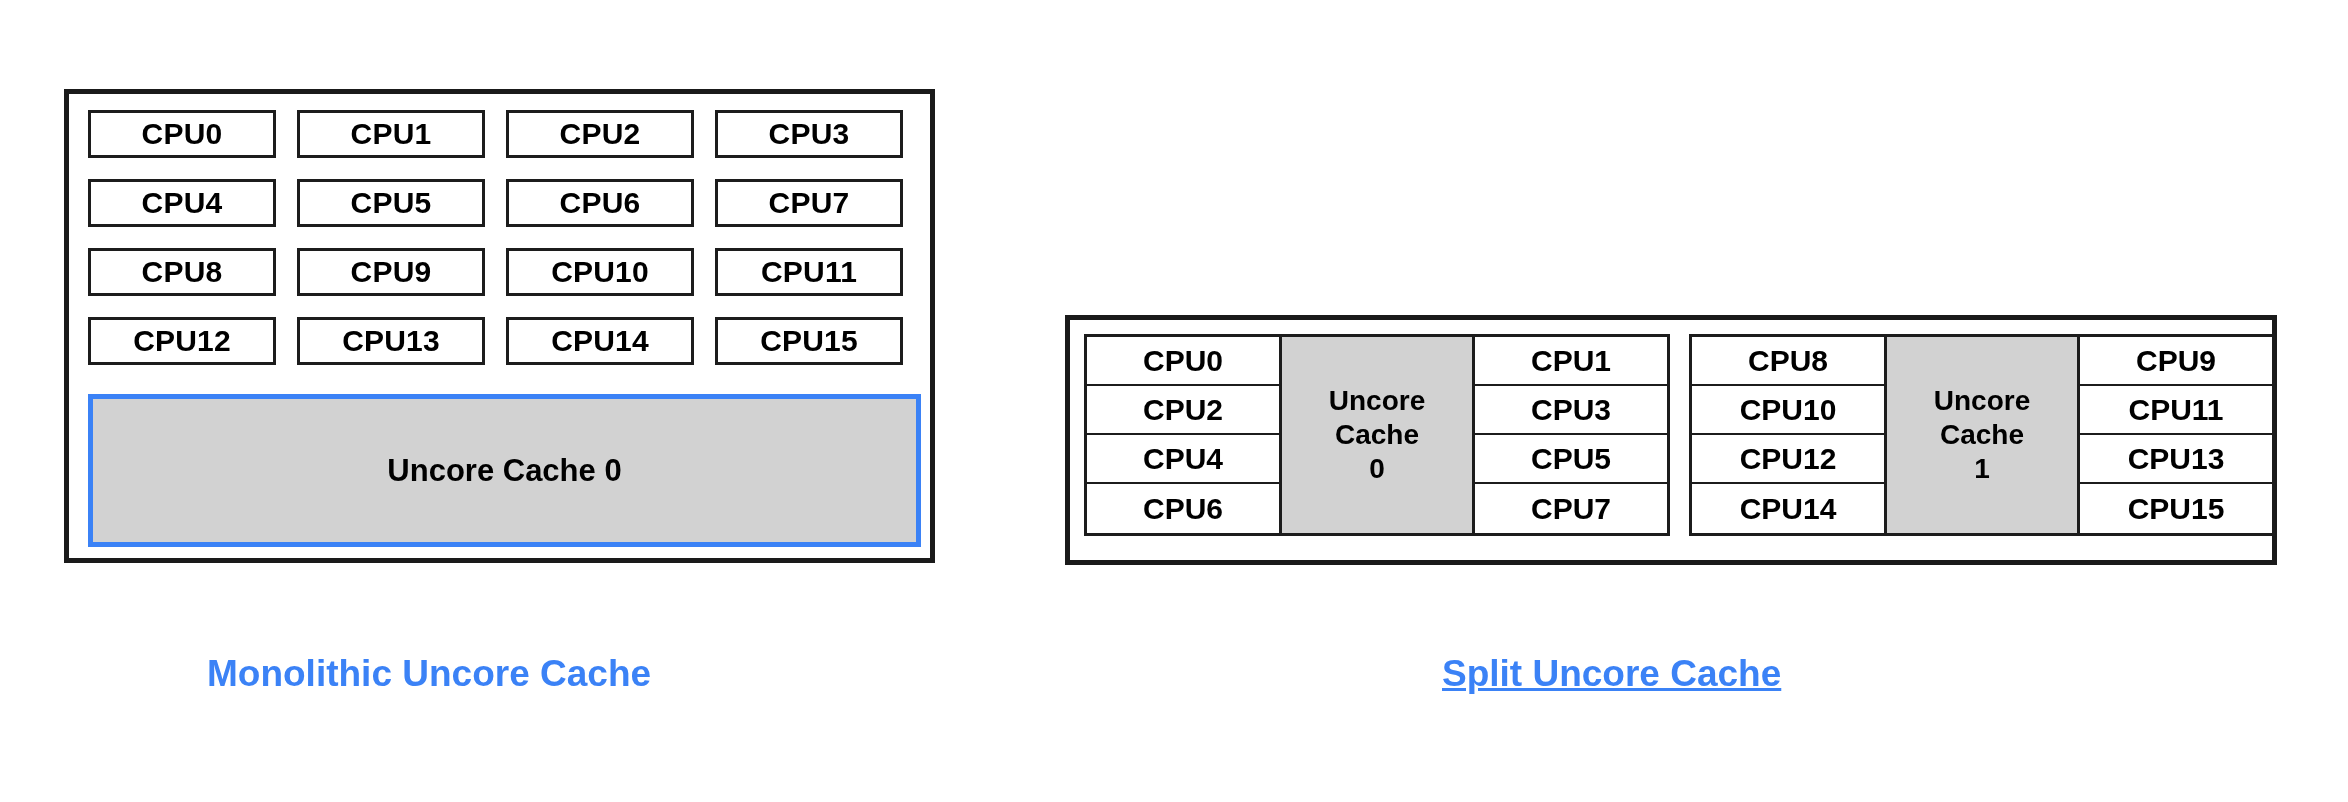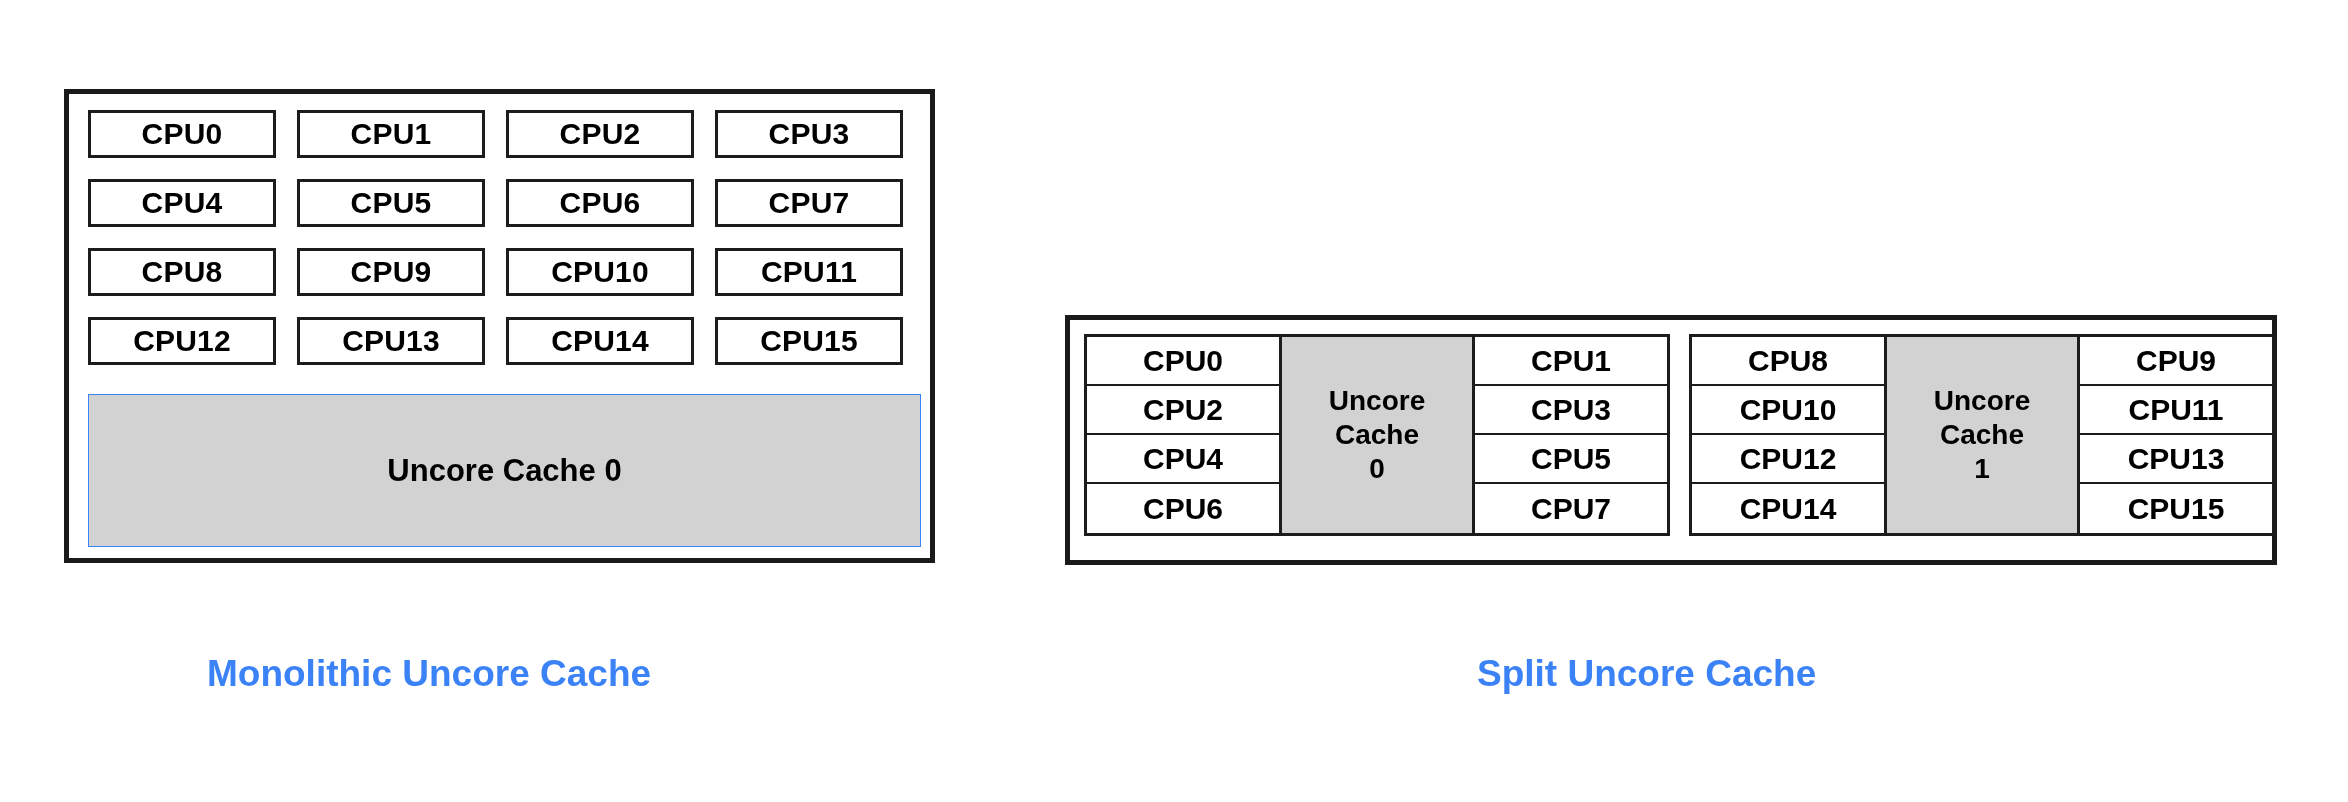--- a/index.html
+++ b/index.html
@@ -58,21 +58,21 @@
     letter-spacing: 0.2px;
     line-height: 1;
   }
   .mono-cache {
     position: absolute;
     left: 19px;
     top: 300px;
     width: 833px;
     height: 153px;
     box-sizing: border-box;
-    border: 1px solid #3b82f6;
+    border: 5px solid #3b82f6;
     background: #d2d2d2;
     display: flex;
     align-items: center;
     justify-content: center;
     font-size: 31px;
     font-weight: 700;
     line-height: 1;
   }
 
   
@@ -143,21 +143,21 @@
   
   .caption {
     position: absolute;
     font-size: 37px;
     font-weight: 700;
     line-height: 1;
     white-space: nowrap;
     color: #3b82f6;
   }
   .caption-mono  { left: 207px;  top: 655px; }
-  .caption-split { left: 1477px; top: 655px; }
+  .caption-split { left: 1442px; top: 655px; text-decoration: underline; }
 </style>
 </head>
 <body>
 
 <div class="figure-canvas">
 
   <div class="panel-mono-box">
 
     <div class="mono-grid">
       <div class="cpu-chip">CPU0</div>

